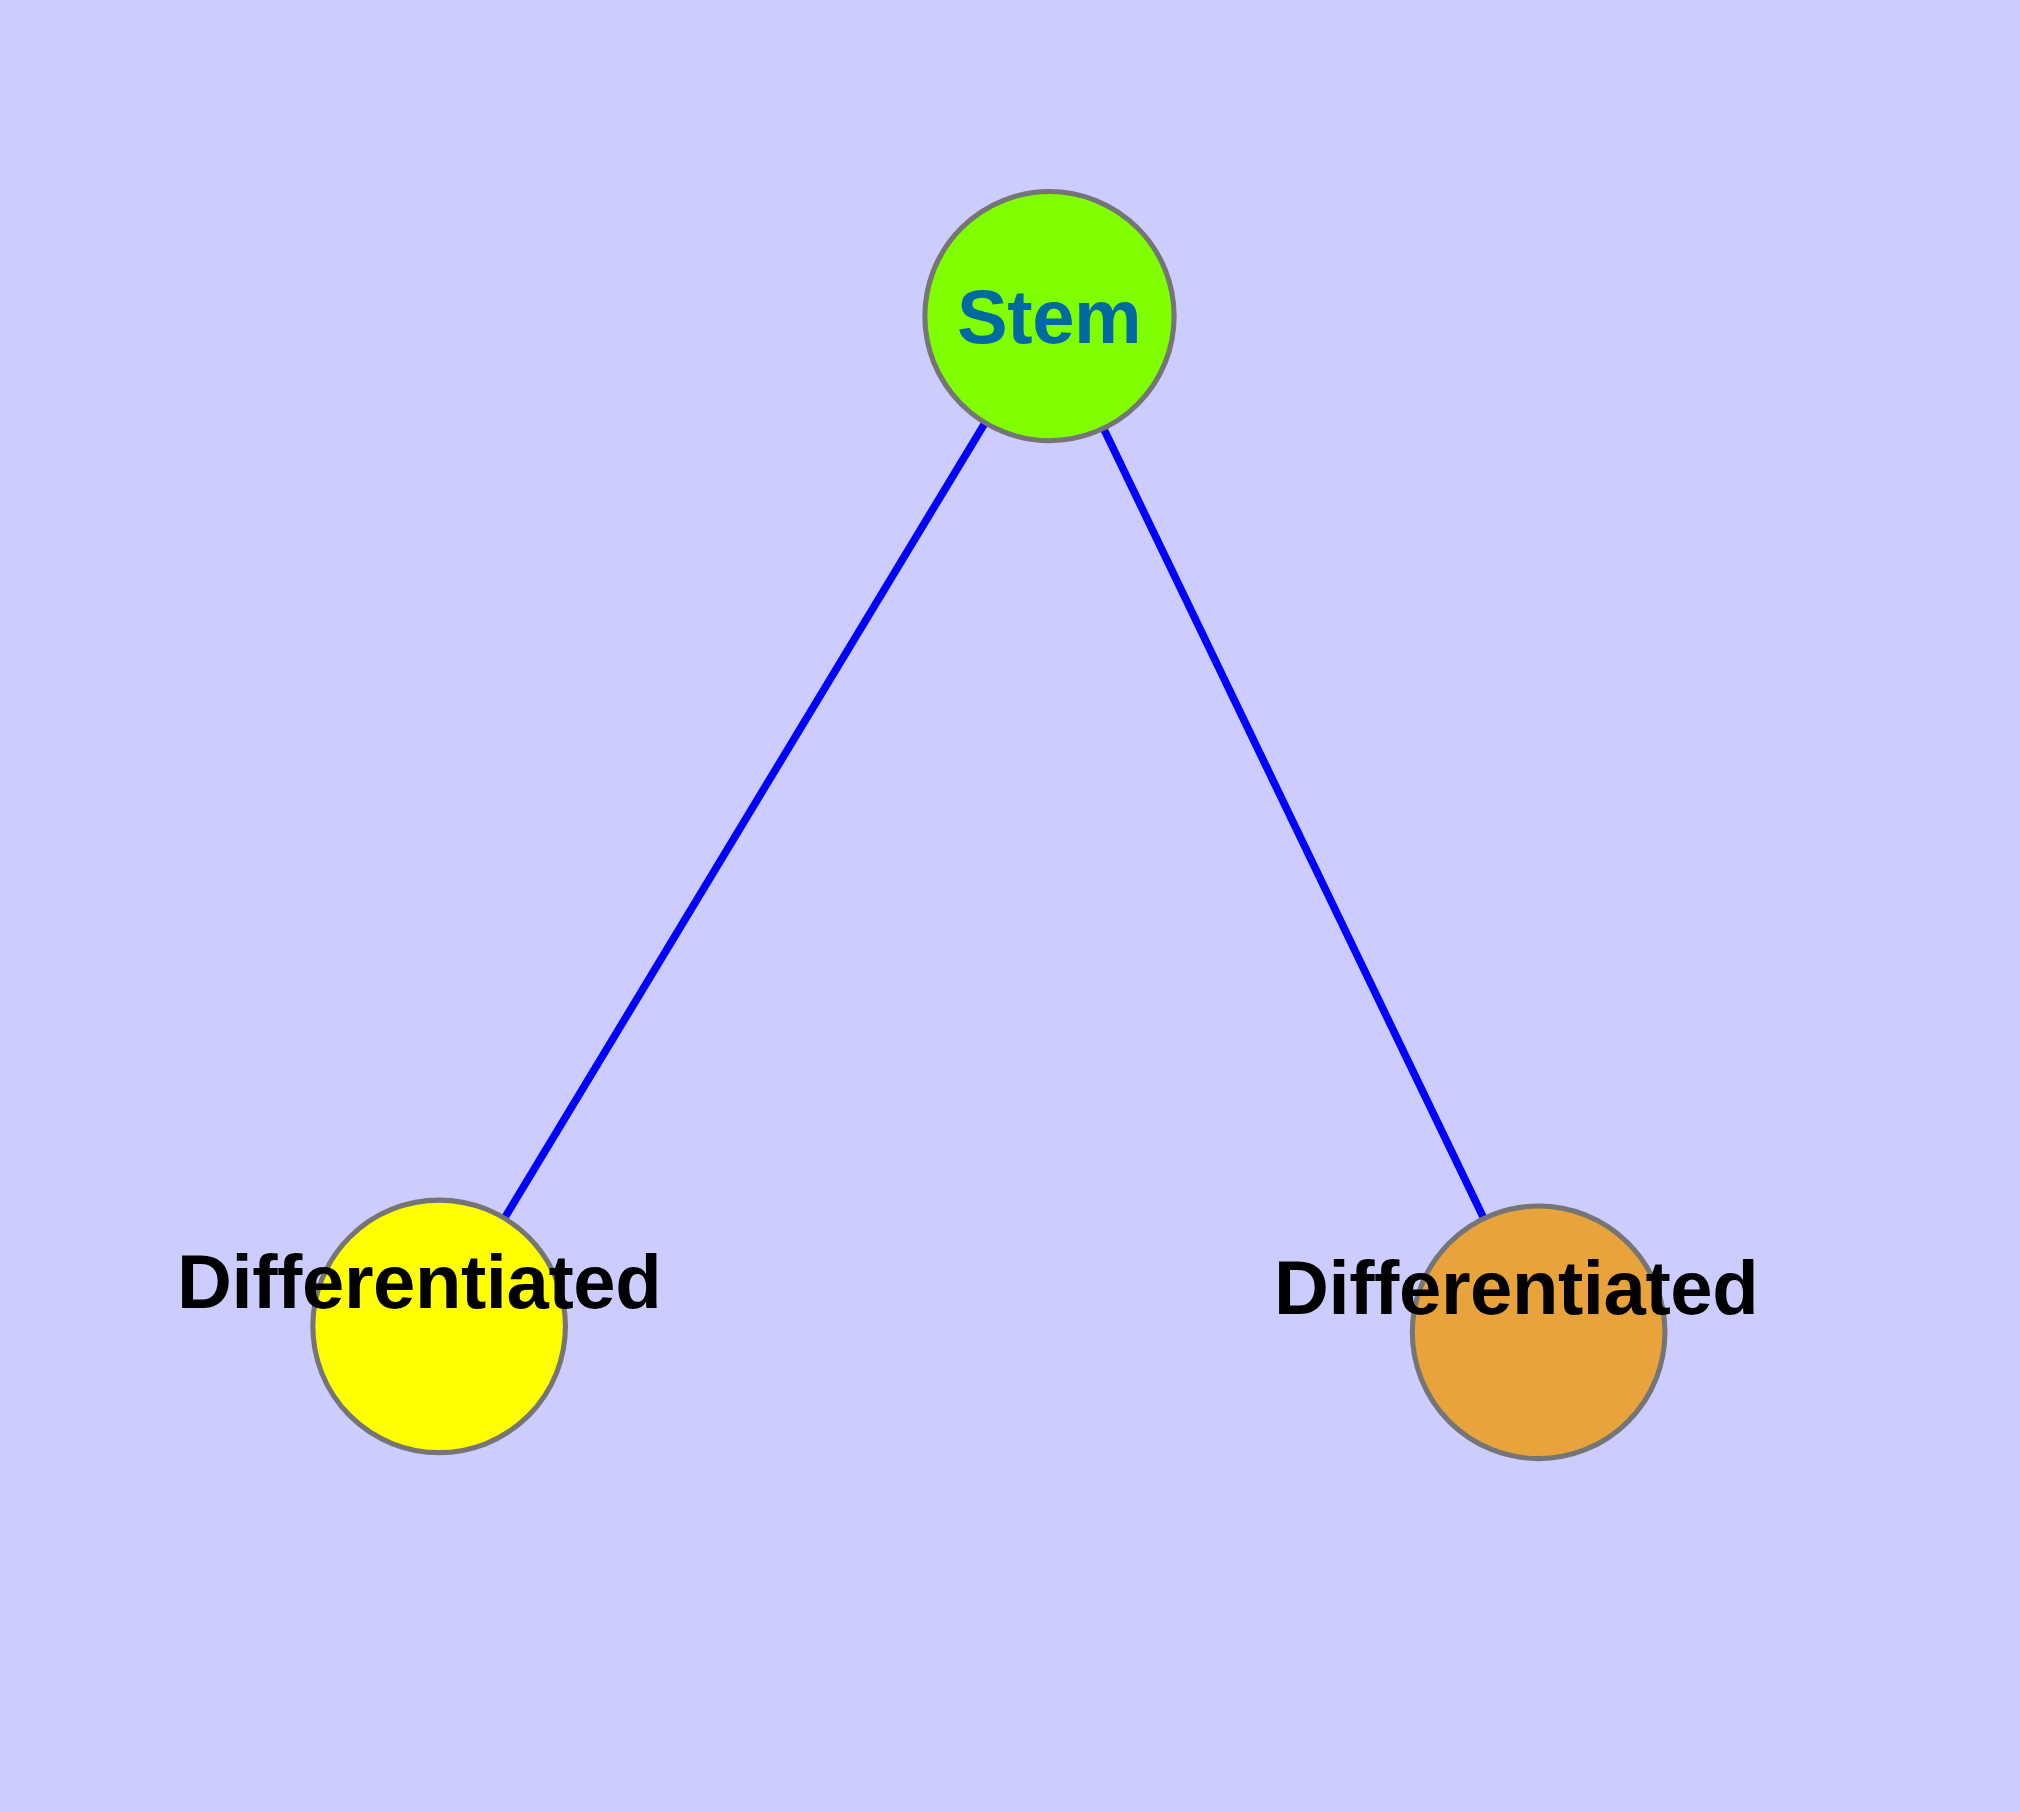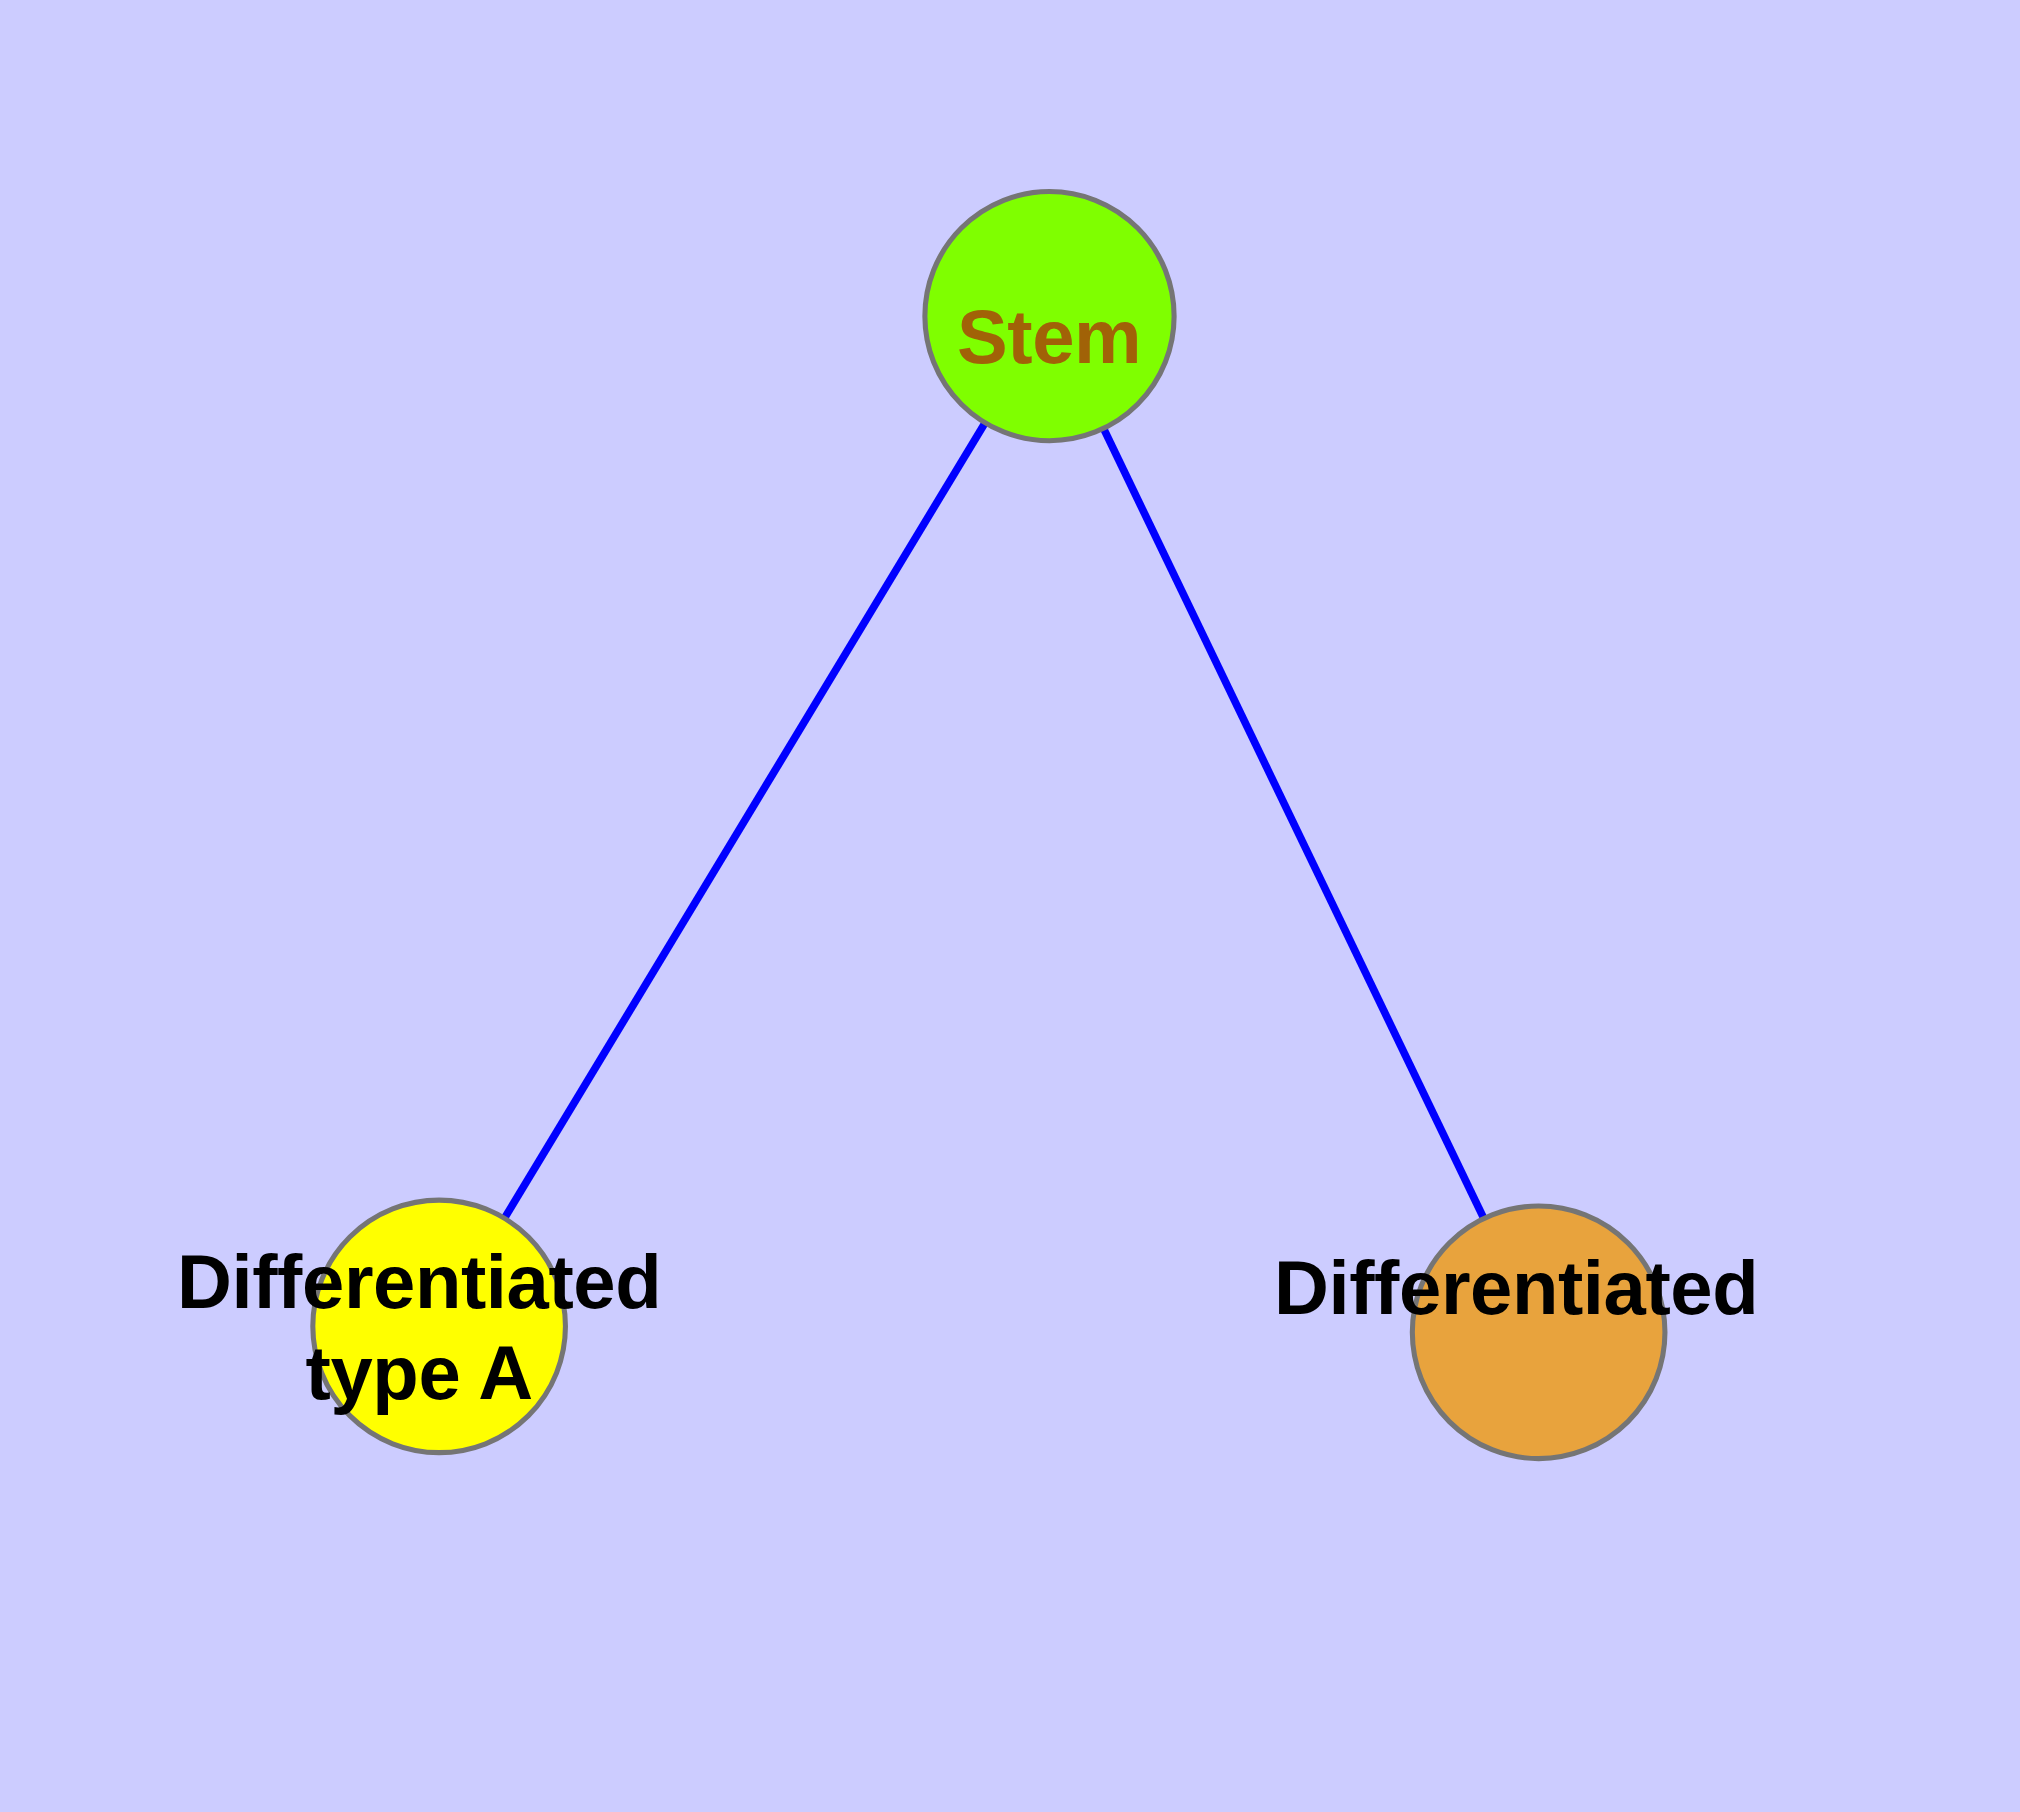--- a/index.html
+++ b/index.html
@@ -51,19 +51,19 @@
         <line x1="1238" y1="373" x2="1815" y2="1572" stroke="#0000FF" stroke-width="9" stroke-linecap="butt"></line>
       </g>
     <g id="node-layer">
         <circle cx="1238" cy="373" r="147" fill="#7FFF00" stroke="#757575" stroke-width="6"></circle>
         <circle cx="518" cy="1565" r="149" fill="#FFFF00" stroke="#757575" stroke-width="6"></circle>
         <circle cx="1815" cy="1572" r="149" fill="#E8A33D" stroke="#757575" stroke-width="6"></circle>
       </g>
   </svg>
 
   <div id="label-layer">
-      <div class="node-label" style="color: #a16207; left: 957px; top: 271px; margin-top: 20px;"><div>Stem</div></div>
-      <div class="node-label" style="color: rgb(0, 0, 0); left: 177px; top: 1236px;"><div>Differentiated</div><div>type A</div></div>
+      <div class="node-label" style="color: #0369a1; left: 957px; top: 271px;"><div>Stem</div></div>
+      <div class="node-label" style="color: rgb(0, 0, 0); left: 177px; top: 1236px;"><div>Differentiated</div></div>
       <div class="node-label" style="color: rgb(0, 0, 0); left: 1274px; top: 1242px;"><div>Differentiated</div></div>
     </div>
 
 </div>
 
 
 </body></html>

